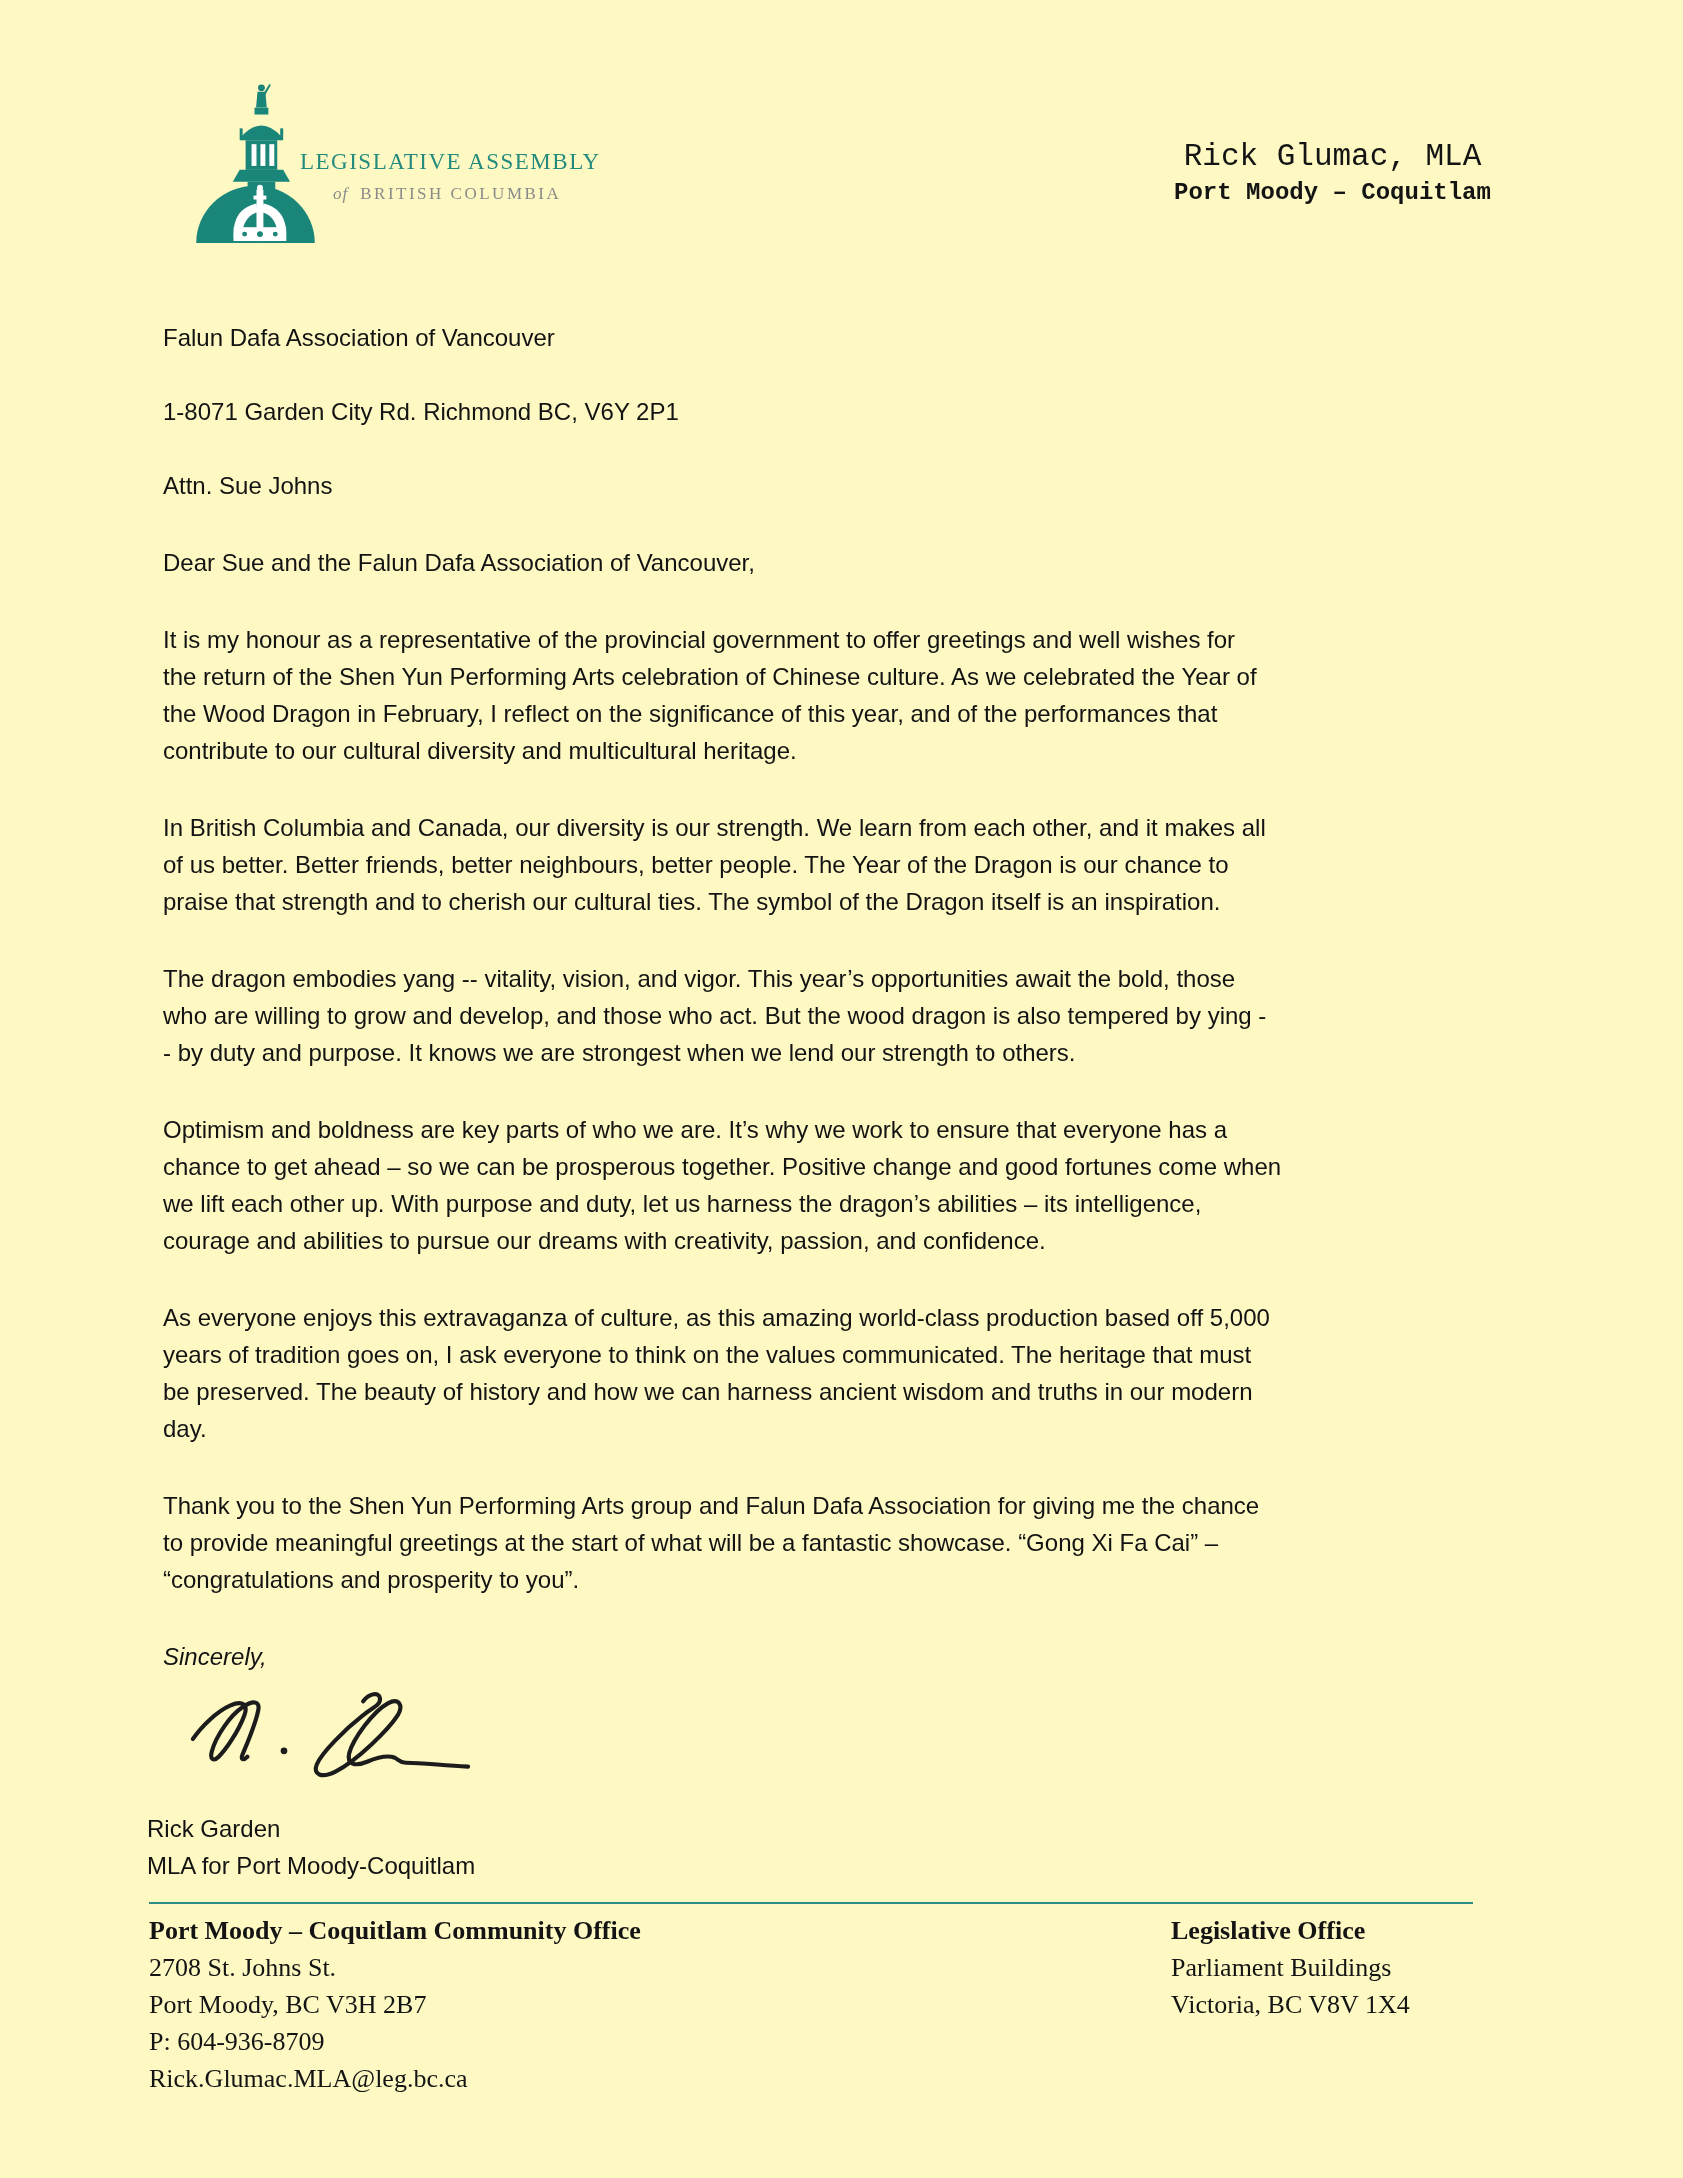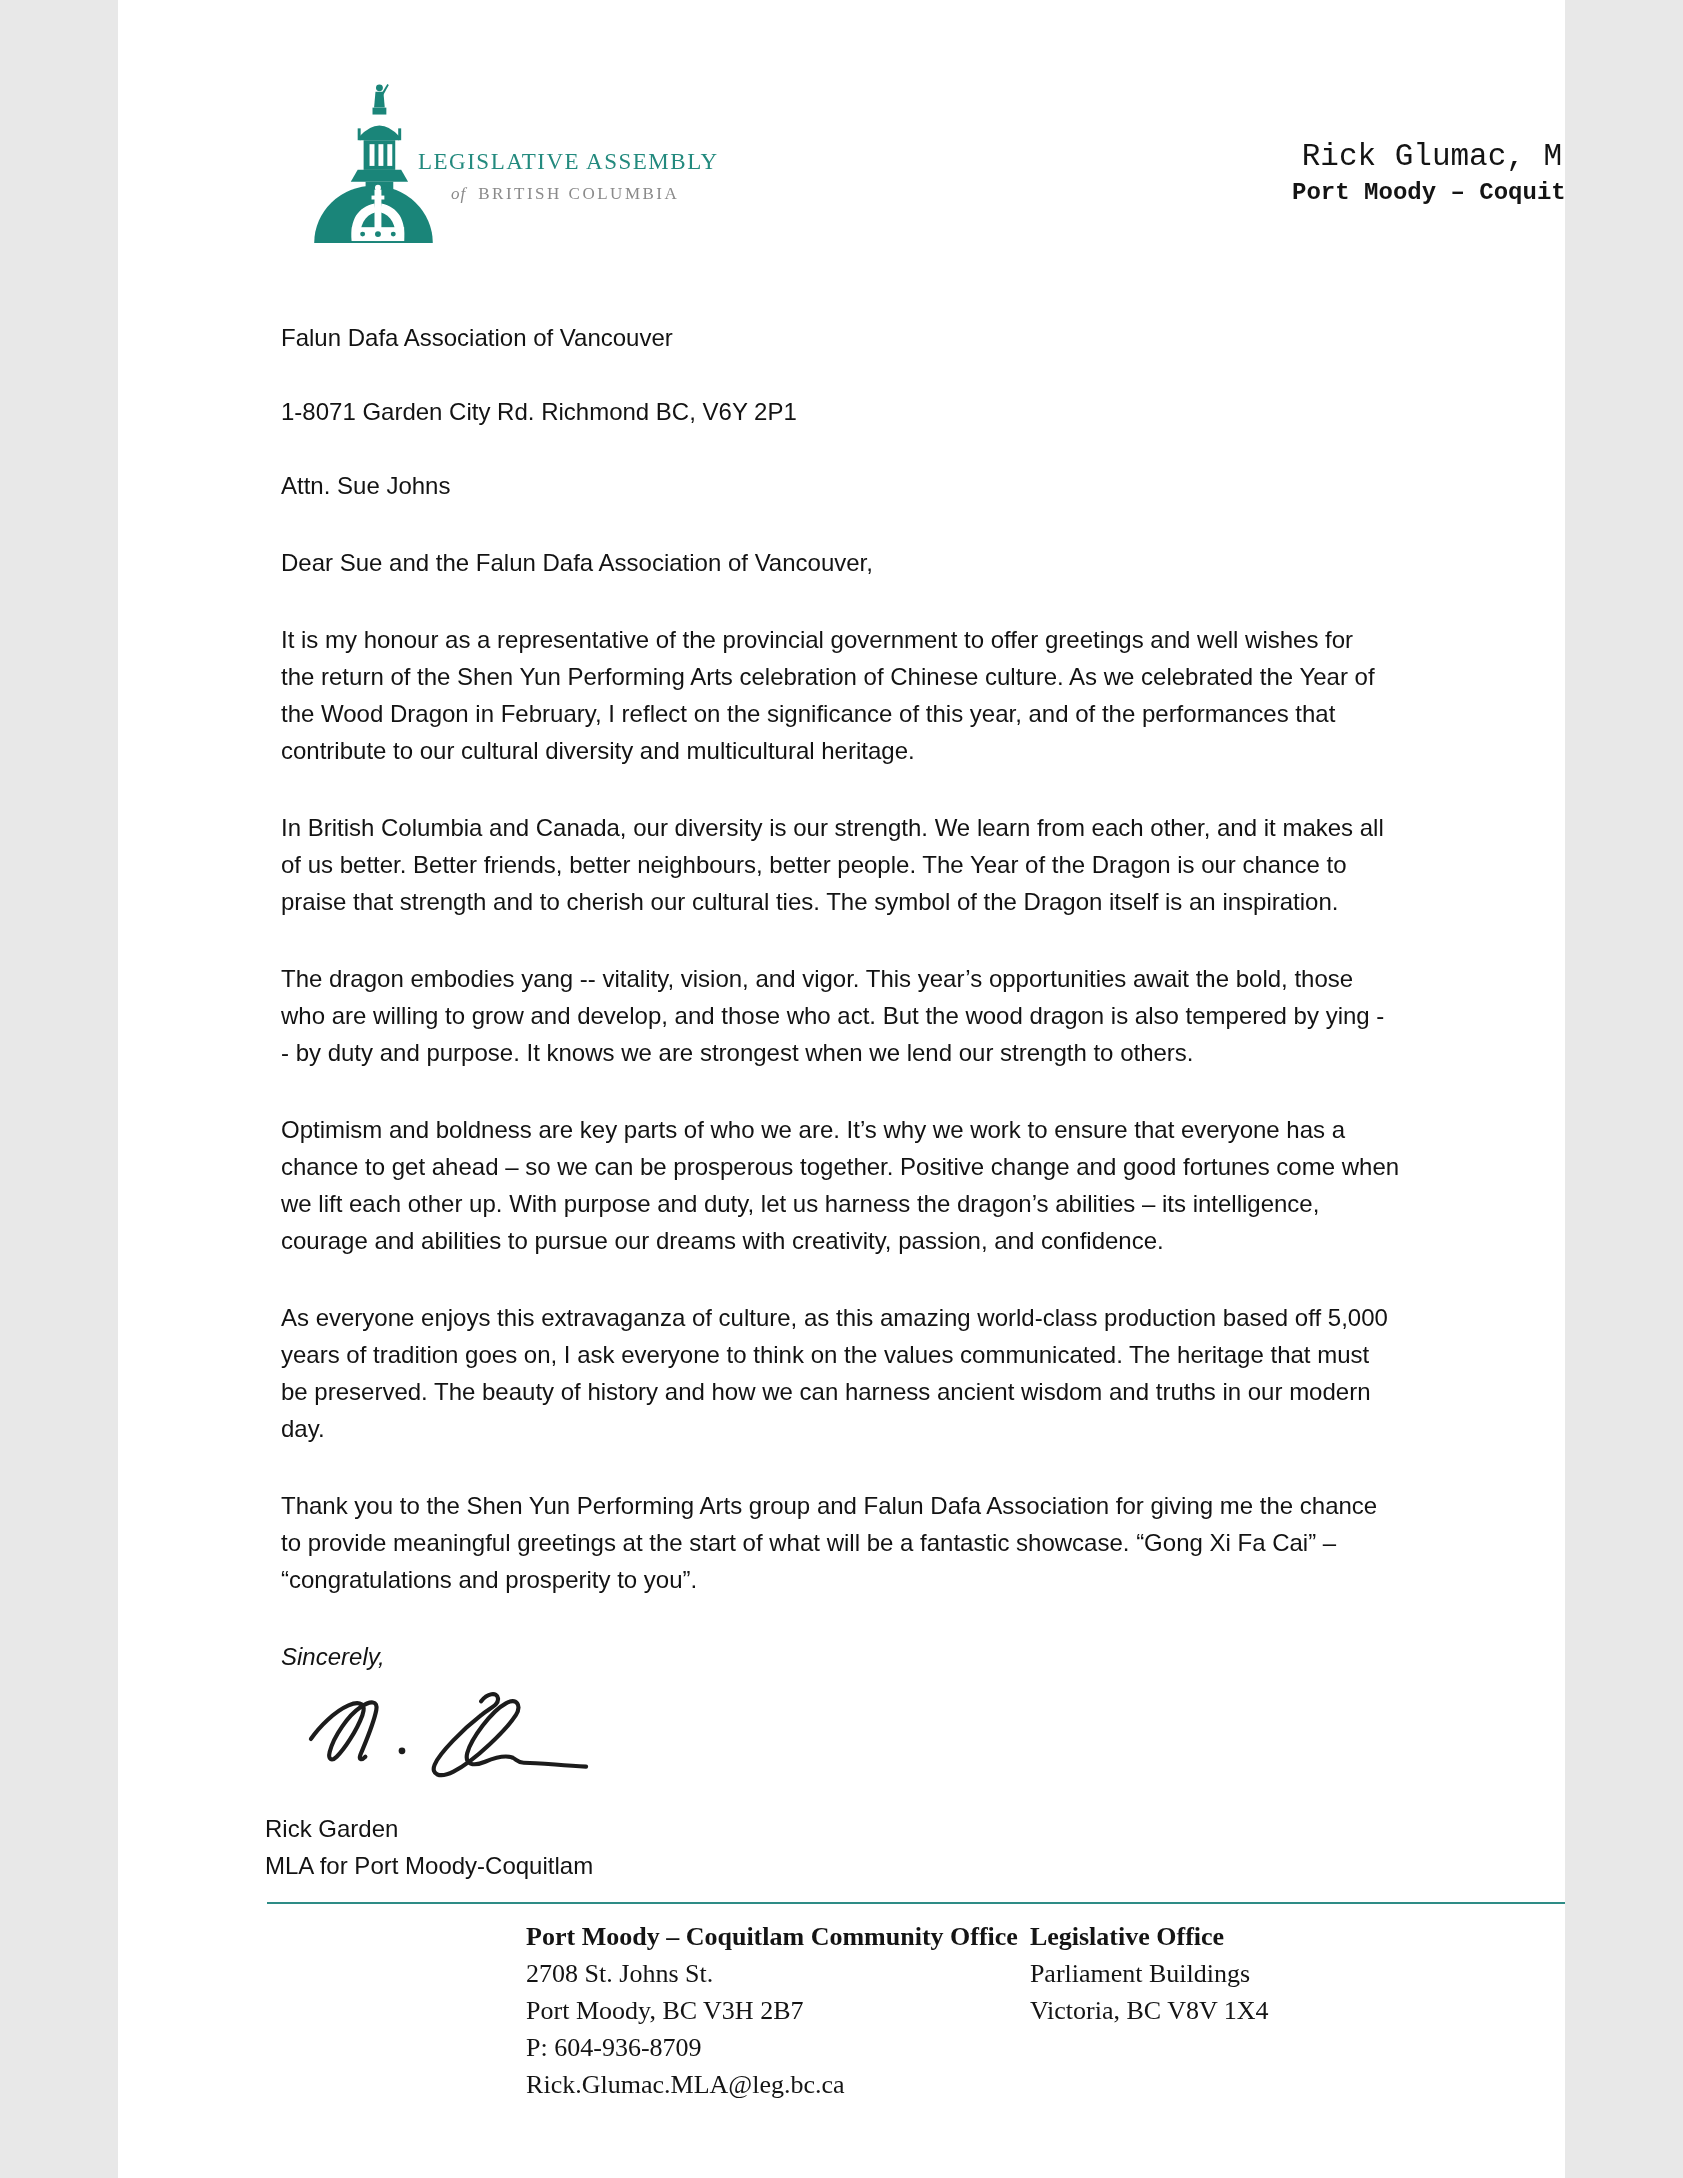--- a/index.html
+++ b/index.html
@@ -1,20 +1,20 @@
 <!DOCTYPE html>
 <html><head>
 <meta charset="utf-8">
 <style>
   html,body { margin:0; padding:0; background:#e8e8e8; }
   .page {
     position:relative;
-    width:1447px; height:2178px;
+    width:1683px; height:2178px;
     margin:0 auto;
-    background:#ffffff;
+    background:#fef9c3;
     font-family:"Liberation Sans", sans-serif;
     color:#111111;
     overflow:hidden;
   }
 
   
   .logo-svg { position:absolute; left:194px; top:75px; width:123px; height:168px; }
   .wordmark { position:absolute; left:300px; top:149px; font-family:"Liberation Serif", serif; }
   .wm-title {
     font-size:23px; letter-spacing:1.5px; color:#238a7e; font-weight:500; white-space:nowrap;
@@ -39,22 +39,22 @@
   .letter-body p, .letter-body .address { margin:0 0 40px 16px; white-space:pre-line; }
   .closing { margin-bottom:0 !important;font-style:italic; }
   .sig-space { height:135px; }
   .sig-svg { width:287px; height:95px; margin:12px 0 0 40px; }
   .sig-name, .sig-title { line-height:37px; }
 
   
   .footer {
     position:absolute; left:149px; top:1902px; width:1324px;
     border-top:2px solid #2e8c86;
-    padding-top:14px;
-    display:flex; justify-content:center;
+    padding-top:8px;
+    display:flex; justify-content:space-between;
     font-family:"Liberation Serif", serif;
     font-size:26px; line-height:37px; color:#141414;gap:12px;
   }
   .f-title { font-weight:bold; }
   .f-col.right { width:302px; }
 </style>
 </head>
 <body>
 
 <div class="page">

